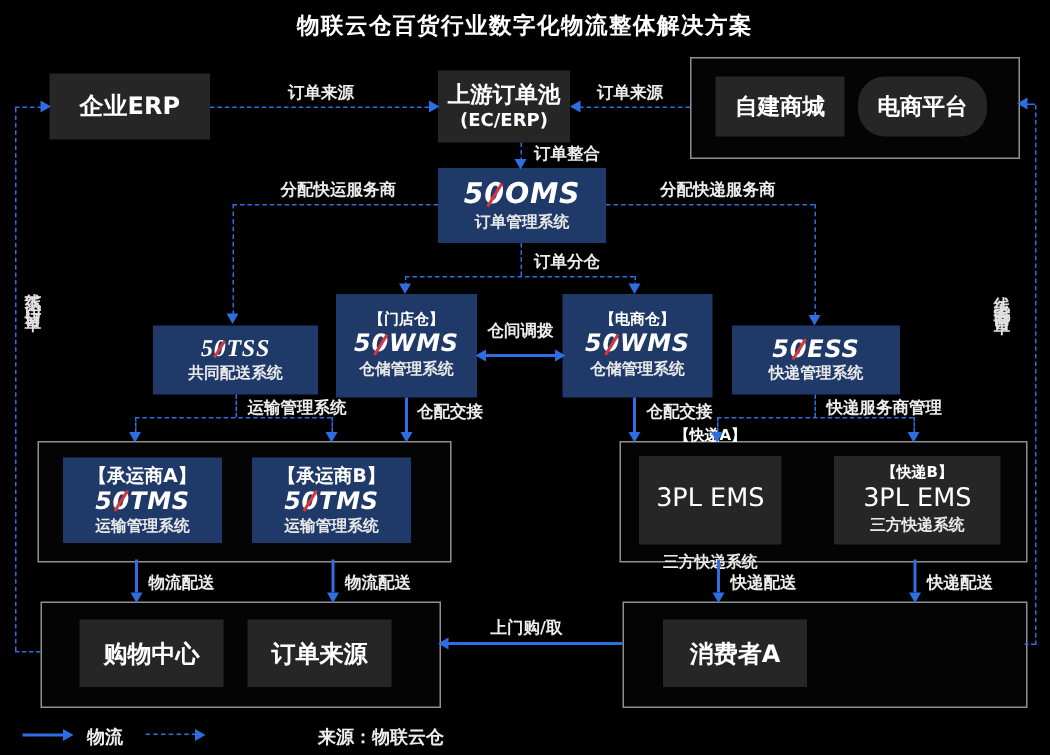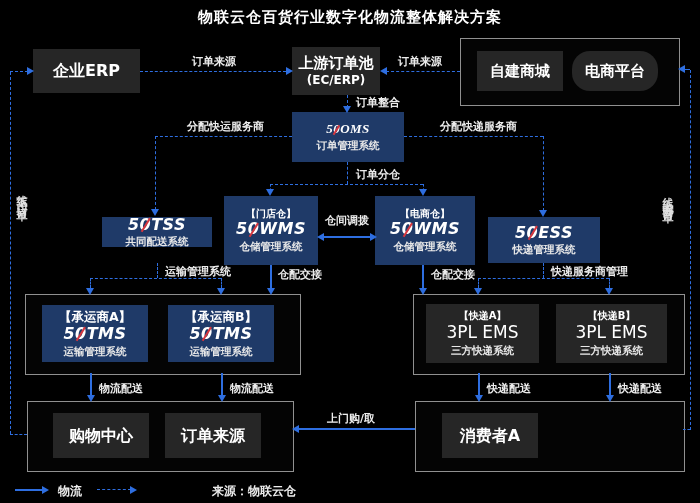--- a/index.html
+++ b/index.html
@@ -16,21 +16,21 @@
   .title{position:absolute;left:0;right:0;top:8px;text-align:center;font-size:15px;font-weight:bold;letter-spacing:1px;}
   .box{position:absolute;display:flex;flex-direction:column;align-items:center;justify-content:center;text-align:center;line-height:1.25;}
   .gray{background:var(--dark);}
   .navy{background:var(--navy);}
   .grp{position:absolute;border:1px solid #909090;background:rgba(255,255,255,0.015);}
   .big{font-size:16px;font-weight:bold;}
   .mid{font-size:15px;font-weight:bold;}
   .tag{font-size:10px;font-weight:bold;}
   .sub{font-size:10.5px;font-weight:bold;color:#e8e8e8;margin-top:2px;}
   .brand{font-style:italic;font-weight:800;font-size:16px;letter-spacing:0.5px;line-height:1.1;}
-  .brand-lg{font-size:13px;font-family:Liberation Serif, serif;}
+  .brand-lg{font-size:19px;}
   .brand-plain{font-weight:normal;font-size:17px;line-height:1.1;}
   .z{position:relative;display:inline-block;}
   .z::after{content:"";position:absolute;left:-2px;right:-2px;top:47%;height:2.2px;background:var(--red);transform:rotate(-58deg);}
   .lbl{position:absolute;font-size:11px;font-weight:bold;color:#ececec;white-space:nowrap;}
   .vlbl{position:absolute;writing-mode:vertical-rl;text-orientation:upright;font-size:11px;font-weight:bold;color:#e0e0e0;letter-spacing:3px;white-space:nowrap;}
   .hd{position:absolute;border-top:1.7px dashed var(--blue);height:0;}
   .vd{position:absolute;border-left:1.7px dashed var(--blue);width:0;}
   .hs{position:absolute;height:2px;background:var(--blue);}
   .vs{position:absolute;width:2px;background:var(--blue);}
   .tr{position:absolute;width:0;height:0;border-style:solid;}
@@ -60,21 +60,21 @@
   </div>
   <div class="box gray mid" style="left:572px;top:51px;width:86px;height:40px;border-radius:18px;">
     <span>电商平台</span>
   </div>
 
   <div class="box navy" style="left:292px;top:112px;width:112px;height:50px;">
     <span class="brand brand-lg"><span>5</span><span class="z">0</span><span>OMS</span></span>
     <span class="sub">订单管理系统</span>
   </div>
 
-  <div class="box navy" style="left:102px;top:217px;width:110px;height:30px;">
+  <div class="box navy" style="left:102px;top:217px;width:110px;height:46px;font-family:Liberation Serif, serif;">
     <span class="brand"><span>5</span><span class="z">0</span><span>TSS</span></span>
     <span class="sub">共同配送系统</span>
   </div>
 
   <div class="box navy" style="left:224px;top:196px;width:94px;height:69px;">
     <span class="tag">【门店仓】</span>
     <span class="brand"><span>5</span><span class="z">0</span><span>WMS</span></span>
     <span class="sub">仓储管理系统</span>
   </div>
 
@@ -95,21 +95,21 @@
     <span class="brand"><span>5</span><span class="z">0</span><span>TMS</span></span>
     <span class="sub">运输管理系统</span>
   </div>
   <div class="box navy" style="left:168px;top:305px;width:106px;height:57px;text-align:center;">
     <span class="tag" style="font-size:12.5px;">【承运商B】</span>
     <span class="brand"><span>5</span><span class="z">0</span><span>TMS</span></span>
     <span class="sub">运输管理系统</span>
   </div>
 
   <div class="grp" style="left:413px;top:294px;width:270px;height:79px;"></div>
-  <div class="box gray" style="left:426px;top:304px;width:113px;height:59px;">
+  <div class="box gray" style="left:426px;top:304px;width:95px;height:59px;gap:25px;">
     <span class="tag">【快递A】</span>
     <span class="brand-plain">3PL EMS</span>
     <span class="sub">三方快递系统</span>
   </div>
   <div class="box gray" style="left:556px;top:304px;width:111px;height:59px;">
     <span class="tag">【快递B】</span>
     <span class="brand-plain">3PL EMS</span>
     <span class="sub">三方快递系统</span>
   </div>
 

